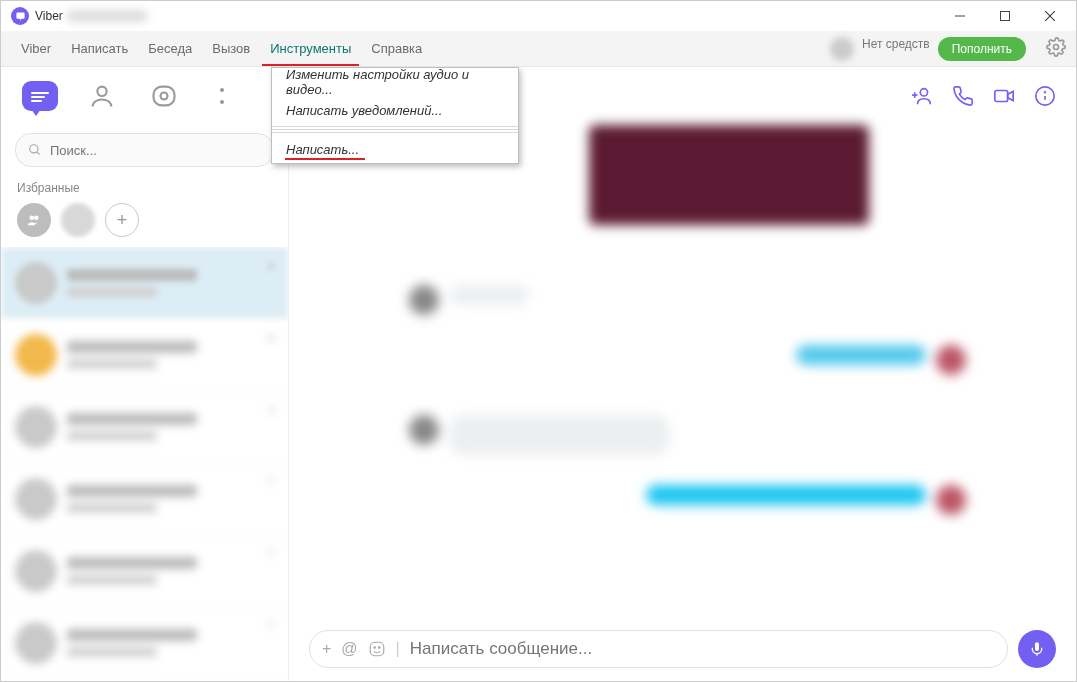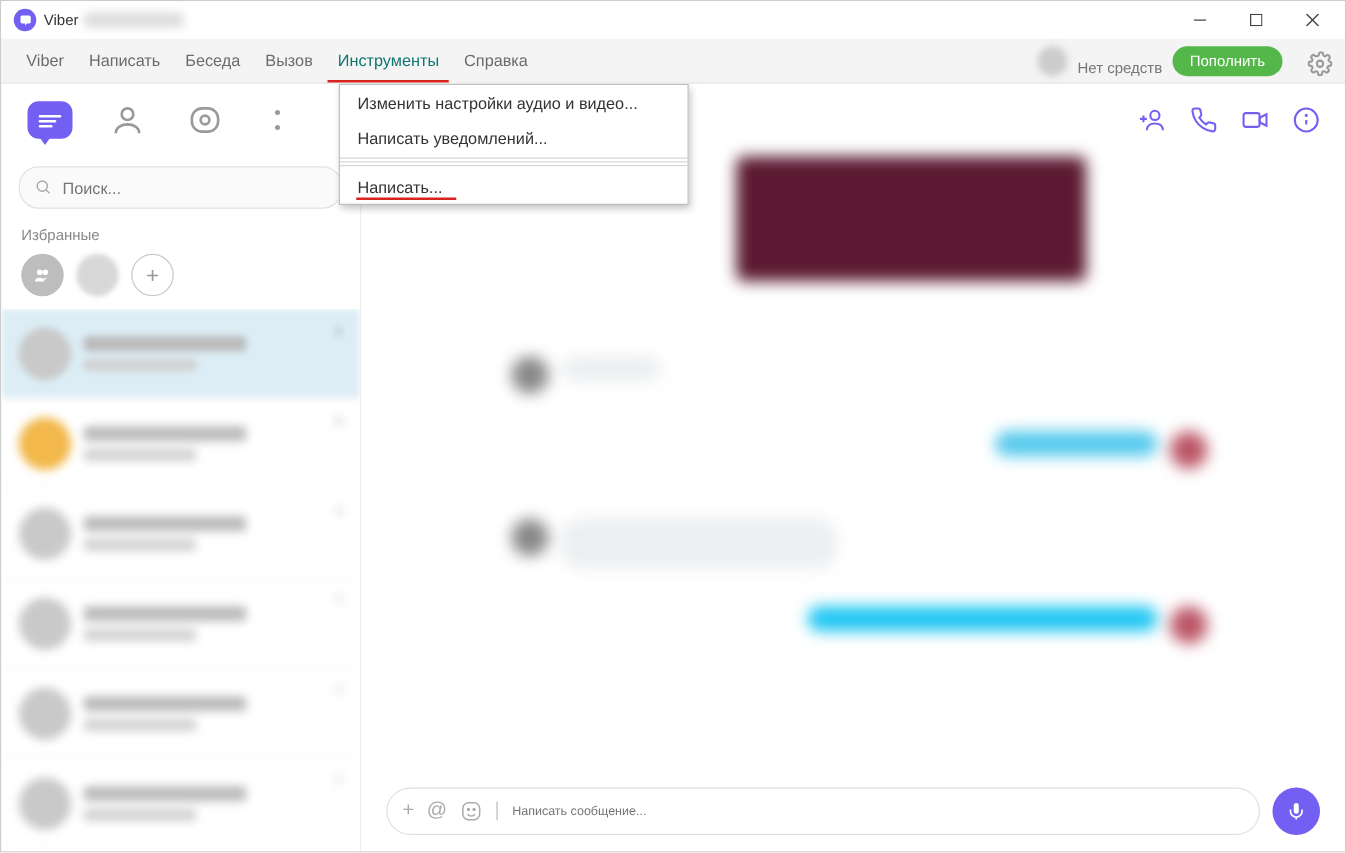--- a/index.html
+++ b/index.html
@@ -15,21 +15,21 @@
   .titlebar-spacer { flex: 1; }
   .win-controls { display: flex; }
   .win-btn { width: 45px; height: 30px; display: flex; align-items: center; justify-content: center; font-size: 14px; color: #444; cursor: pointer; }
 
   
   .menubar { height: 36px; background: #f4f4f5; display: flex; align-items: center; padding: 0 10px; border-bottom: 1px solid #e6e6e6; position: relative; }
   .menu-item { font-size: 13px; color: #6b6b6b; padding: 4px 10px; cursor: pointer; position: relative; }
   .menu-item.active { color: #0f766e; }
   .menu-item.active::after { content:""; position:absolute; left:2px; right:2px; bottom:-6px; height:2px; background:#d92323; }
   .menu-spacer { flex:1; }
-  .balance { display:flex; align-items:flex-end; gap:8px; }
+  .balance { display:flex; align-items:flex-start; gap:8px; }
   .avatar-small { width:24px; height:24px; border-radius:50%; background:#ccc; filter: blur(3px); }
   .balance-text { font-size:12px; color:#777; }
   .topup-btn { background:#54b74a; color:#fff; border:none; border-radius:14px; padding:5px 14px; font-size:12px; cursor:pointer; }
   .gear-btn { margin-left:12px; color:#8e8e8e; cursor:pointer; display:flex; align-items:center; }
 
   
   .body { flex:1; display:flex; overflow:hidden; position:relative; }
 
   
   .sidebar { width: 288px; background:#fff; border-right:1px solid #eee; display:flex; flex-direction:column; }
@@ -75,26 +75,26 @@
   .big-img { position:absolute; left:300px; top:0; width:280px; height:100px; background:#5b1a31; border-radius:6px; }
   .msg-row { position:absolute; display:flex; gap:10px; align-items:flex-start;}
   .msg-ava { width:30px; height:30px; border-radius:50%; background:#888;}
   .msg-bubble { background:#eceef0; border-radius:14px; padding:10px 14px; min-width:80px; min-height:20px;}
   .msg-row.right { flex-direction:row-reverse;}
   .msg-row.right .msg-bubble { background:#54c9ed;}
   .msg-row.right.b2 .msg-bubble { background:#1cc6f2;}
   
   .composer { height:52px; display:flex; align-items:center; padding:0 20px 12px; gap:10px;}
   .compose-box { flex:1; height:38px; border:1px solid #e1e1e1; border-radius:19px; display:flex; align-items:center; padding:0 12px; gap:10px; color:#aaa;}
-  .compose-box input { flex:1; border:none; outline:none; font-size:10px; background:transparent;}
+  .compose-box input { flex:1; border:none; outline:none; font-size:17px; background:transparent;}
   .compose-icon { cursor:pointer; color:#aaa; font-size:16px;}
   .voice-btn { width:38px; height:38px; border-radius:50%; background:#7360f2; display:flex; align-items:center; justify-content:center; color:#fff; cursor:pointer;}
 
   
-  .dropdown { position:absolute; left:270px; top:0; width:280px; background:#fff; border:1px solid #bfbfbf; box-shadow:2px 3px 6px rgba(0,0,0,0.25); z-index:100;}
+  .dropdown { position:absolute; left:270px; top:0; width:248px; background:#fff; border:1px solid #bfbfbf; box-shadow:2px 3px 6px rgba(0,0,0,0.25); z-index:100;font-style:italic;}
   .dd-item { height:28px; display:flex; align-items:center; padding:0 14px; font-size:13px; color:#333; cursor:pointer; position:relative;}
   .dd-sep { height:1px; background:#d8d8d8; margin:2px 0;}
   .dd-item.arrow::after { content:"▸"; position:absolute; right:10px; color:#666; font-size:11px;}
   .dd-item.underlined::after { content:""; position:absolute; left:13px; bottom:3px; height:2px; width:80px; background:#d92323;}
 
   svg { display:block; }
 </style>
 </head>
 <body>
 

